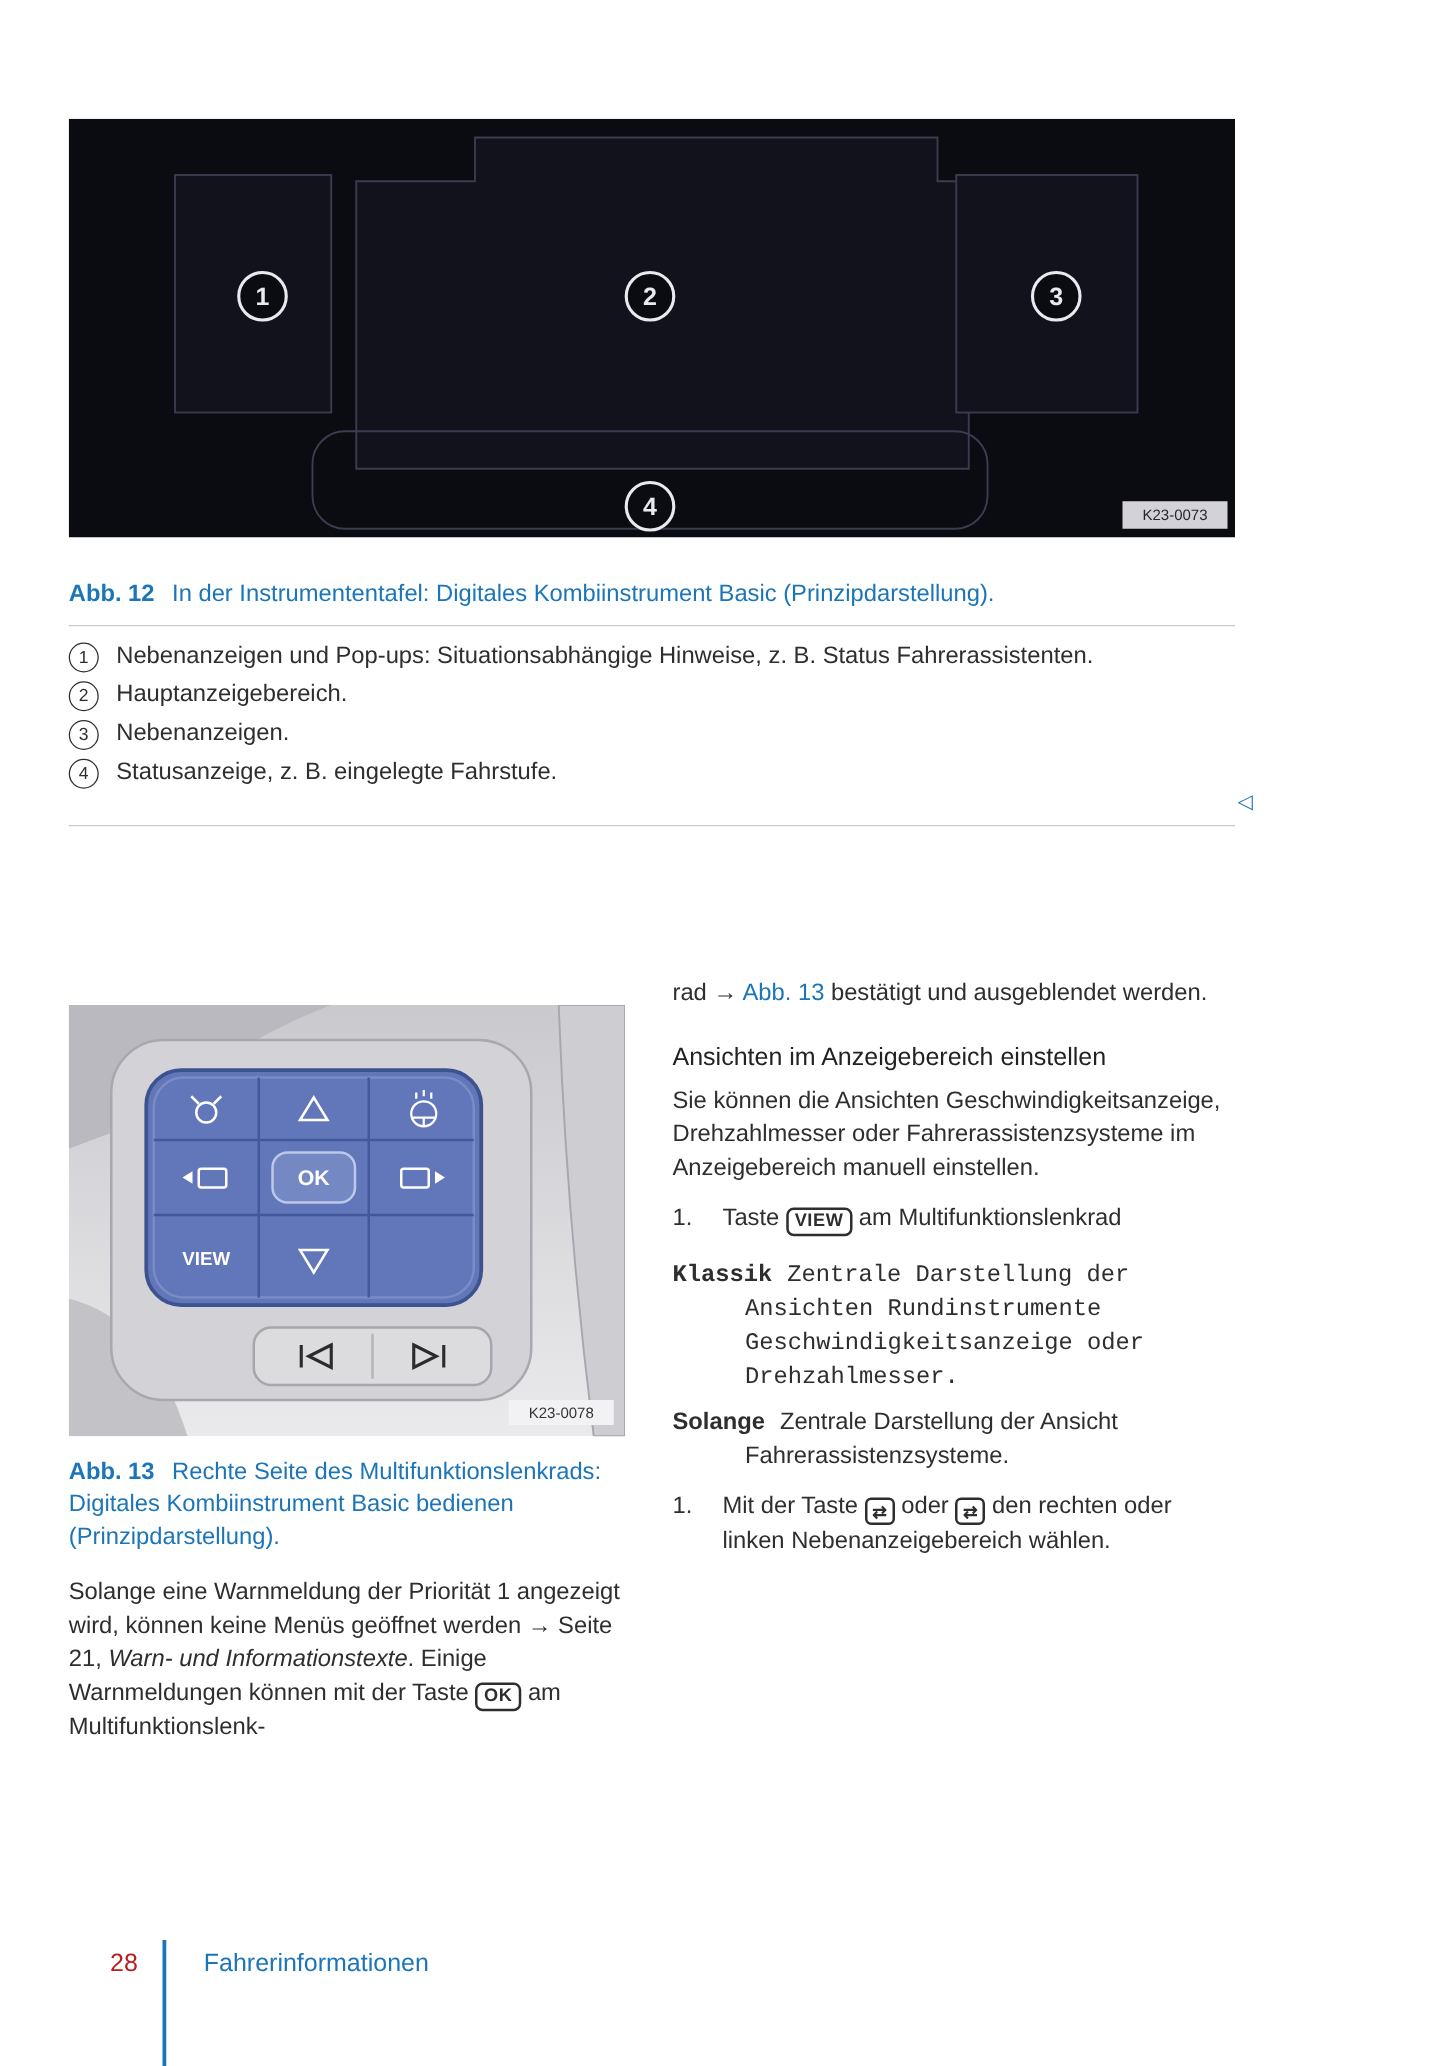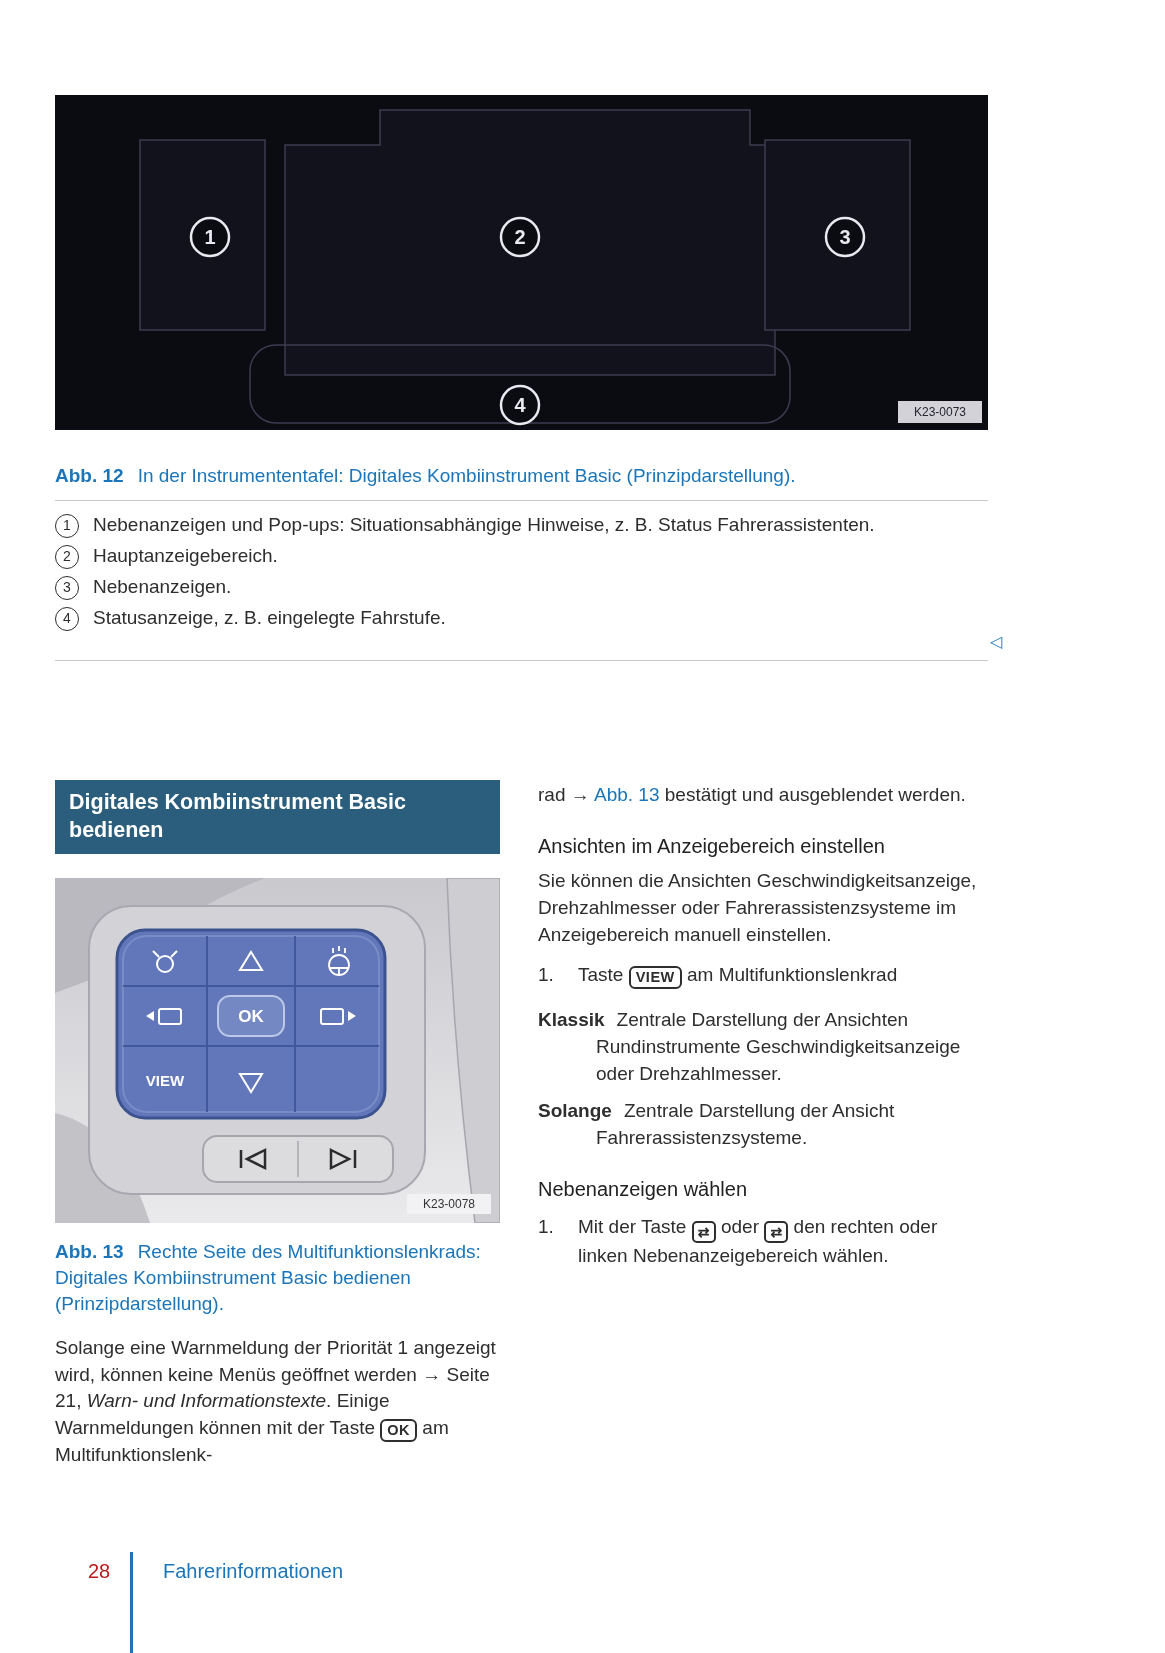--- a/index.html
+++ b/index.html
@@ -58,21 +58,21 @@
   .subhead { font-size:20px; font-weight:400; color:#222; margin-top:26px; }
   .right-col .first-para { margin-top:0; }
   .para-normal { margin-top:10px; }
 
   .step { display:flex; font-size:19px; line-height:1.42; margin-top:13px; }
   .step .snum { flex:0 0 40px; }
   .step .sbody { flex:1; }
 
   .def { padding-left:58px; text-indent:-58px; font-size:19px; line-height:1.42; margin-top:10px; }
   .def .term { font-weight:700; margin-right:12px; }
-  .def1 { margin-top:18px; }
+  .def1 { margin-top:18px;font-family:Liberation Mono, monospace; }
 
   .note { margin-top:22px; font-size:19px; line-height:1.42; }
   .note .ni { float:left; width:26px; height:36px; margin:2px 14px 0 2px; }
 
   .link { color:#1b75b8; text-decoration:none; cursor:pointer; }
 
   
   .footer-num   { left:88px;  top:1560px; font-size:20px; color:#b91c1c; }
   .footer-line  { left:130px; top:1552px; width:3px; height:101px; background:#1b75b8; }
   .footer-label { left:163px; top:1560px; font-size:20px; color:#1b75b8; }
@@ -136,21 +136,20 @@
     <span class="lnum">4</span>
     <span class="ltext">Statusanzeige, z. B. eingelegte Fahrstufe.</span>
   </div>
 </div>
 
 <div class="abs nav-tri">◁</div>
 <div class="abs rule rule2"></div>
 
 <div class="abs left-col">
 
-  <div class="sec-head">Digitales Kombiinstrument Basic bedienen</div>
 
   <div class="fig13">
     <svg width="445" height="345" viewBox="0 0 445 345">
       <defs>
         <linearGradient id="bg13" x1="0" y1="0" x2="0" y2="1">
           <stop offset="0" stop-color="#c9c9ce"></stop>
           <stop offset="1" stop-color="#eaeaec"></stop>
         </linearGradient>
       </defs>
       <rect width="445" height="345" fill="url(#bg13)"></rect>
@@ -249,21 +248,20 @@
   </div>
 
   <p class="def def1">
     <span class="term">Klassik</span><span>Zentrale Darstellung der Ansichten Rundinstrumente Geschwindigkeitsanzeige oder Drehzahlmesser.</span>
   </p>
   <p class="def">
     <span class="term">Solange</span><span>Zentrale Darstellung der Ansicht Fahrerassistenzsysteme.</span>
   </p>
 
 
-  <h2 class="subhead">Nebenanzeigen wählen</h2>
 
   <div class="step">
     <span class="snum">1.</span>
     <span class="sbody">
       <span>Mit der Taste </span><span class="keysq">⇄</span><span> oder </span><span class="keysq">⇄</span><span> den rechten oder linken Nebenanzeigebereich wählen.</span>
     </span>
   </div>
 </div>
 
 <div class="abs footer-num">28</div>

